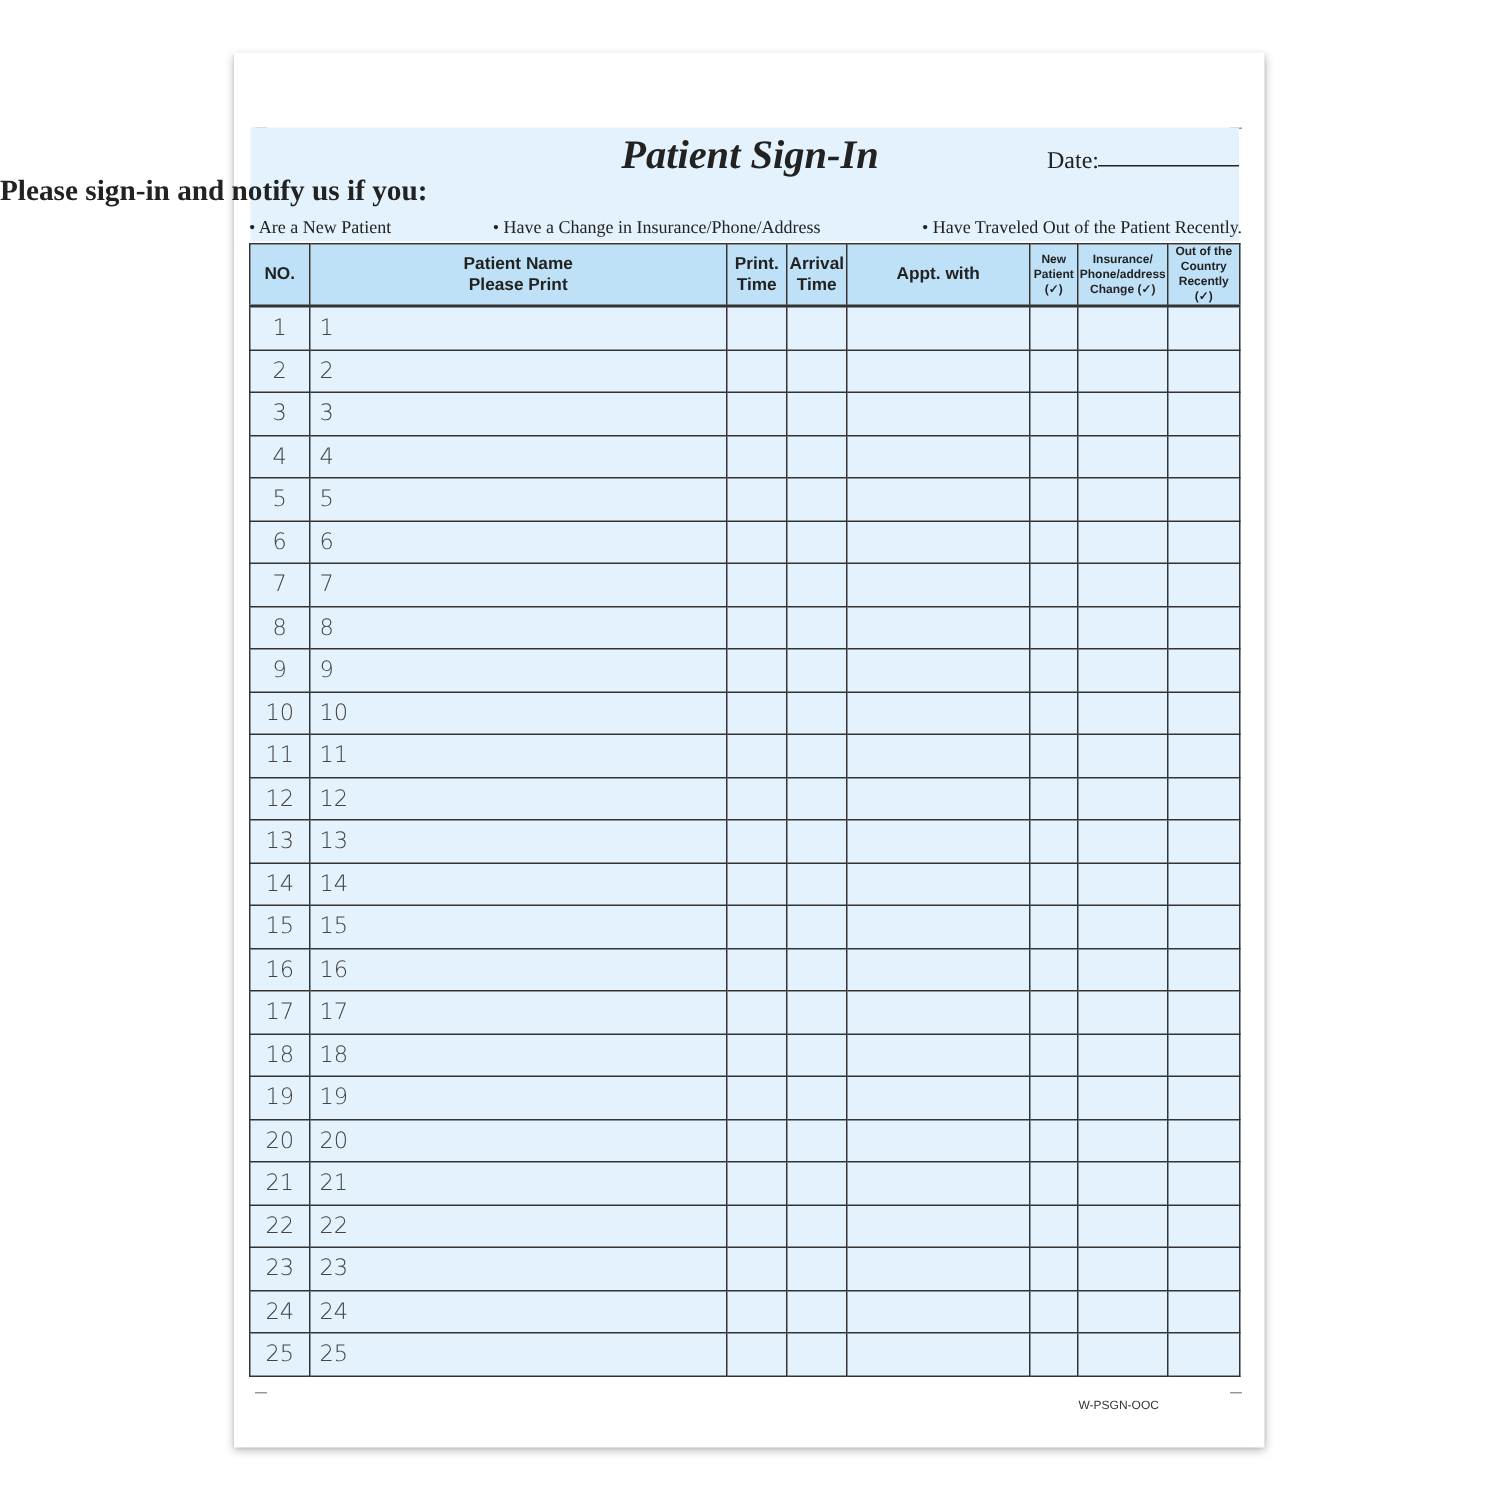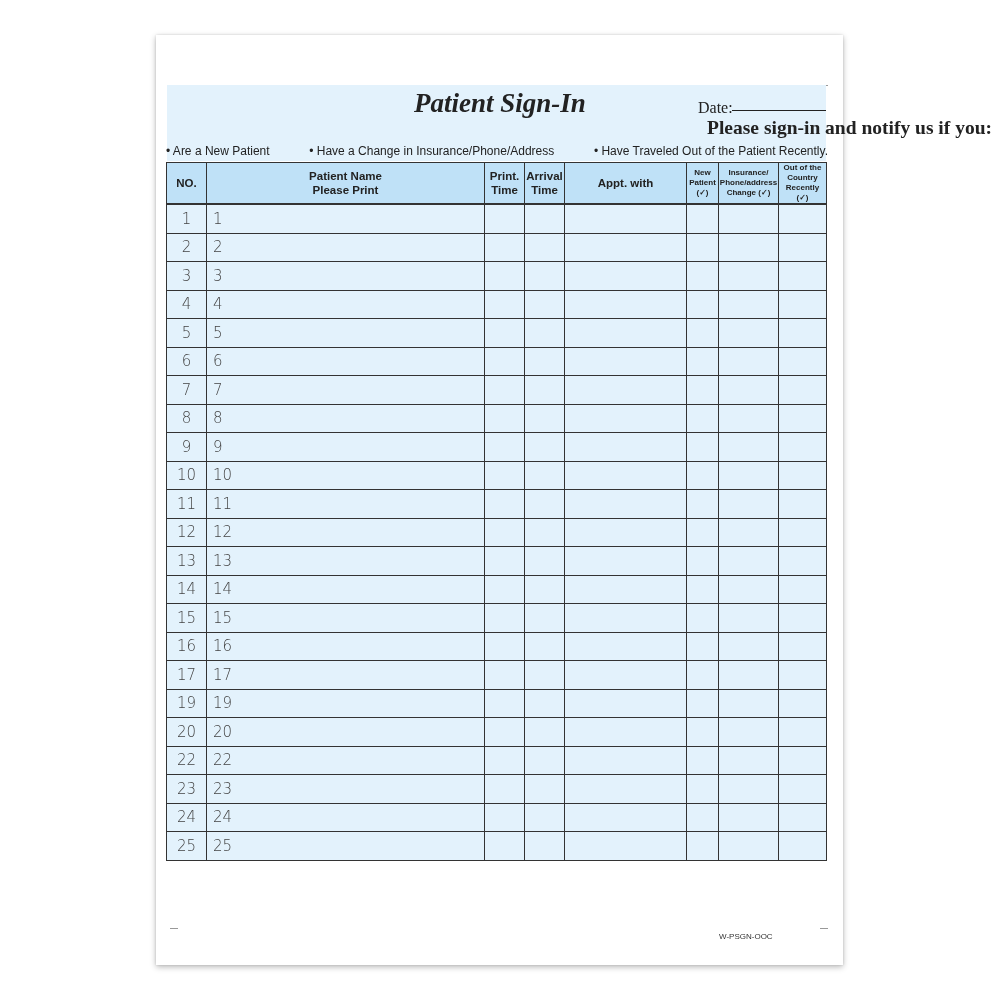--- a/index.html
+++ b/index.html
@@ -3,25 +3,25 @@
 <meta charset="utf-8">
 <style>
   html, body { margin:0; padding:0; }
   body { width:1000px; height:1000px; background:#ffffff; position:relative; overflow:hidden; font-family:"Liberation Sans", sans-serif; }
   .page { position:absolute; left:156px; top:35px; width:687px; height:930px; background:#ffffff;
           box-shadow: 0 2px 6px rgba(0,0,0,0.28), 0 0 2px rgba(0,0,0,0.12); }
   .crop { position:absolute; width:8px; height:1px; background:#999; }
   .header-band { position:absolute; left:167px; top:85px; width:659px; height:76px; background:#e3f2fc; }
   .title { position:absolute; left:0; width:1000px; top:88px; text-align:center; font-family:"Liberation Serif", serif;
            font-weight:bold; font-style:italic; font-size:27px; color:#222; }
-  .subtitle { position:absolute; left:0; width:992px; top:117px; text-align:right; font-family:"Liberation Serif", serif;
+  .subtitle { position:absolute; left:0; width:992px; top:117px; text-align:left; font-family:"Liberation Serif", serif;
               font-weight:bold; font-size:19.5px; color:#222; }
   .date { position:absolute; left:698px; top:99px; font-family:"Liberation Serif", serif; font-size:16px; color:#222; }
   .date-line { position:absolute; left:732px; top:110px; width:94px; height:1px; background:#222; }
-  .bullets { position:absolute; left:166px; top:144px; width:662px; font-family:Liberation Sans, sans-serif;
+  .bullets { position:absolute; left:166px; top:144px; width:662px; font-family:Liberation Serif, serif;
              font-size:12px; color:#222; display:flex; justify-content:space-between; white-space:nowrap; }
   table.sheet { position:absolute; left:166px; top:162px; border-collapse:collapse; table-layout:fixed; }
   table.sheet th, table.sheet td { border:1px solid #333; padding:0; }
   table.sheet thead th { background:#bfe1f7; color:#222; font-weight:bold; text-align:center; vertical-align:middle; height:39px; }
   table.sheet thead tr { border-bottom:2px solid #333; }
   table.sheet tbody td { background:#e3f2fc; height:27.5px; }
   .h-lg { font-size:11.5px; line-height:14px; }
   .h-sm { font-size:8px; line-height:10px; font-weight:normal; }
   .num { font-family:"DejaVu Sans", sans-serif; font-weight:200; font-size:15px; color:#444; }
   td.no { text-align:center; }
@@ -238,40 +238,60 @@
         <td class="no"><span class="num">17</span></td>
         <td class="name"><span class="num">17</span></td>
         <td></td>
         <td></td>
         <td></td>
         <td></td>
         <td></td>
         <td></td>
       </tr>
       <tr>
+        <td class="no"><span class="num">18</span></td>
+        <td class="name"><span class="num">18</span></td>
+        <td></td>
+        <td></td>
+        <td></td>
+        <td></td>
+        <td></td>
+        <td></td>
+      </tr>
+      <tr>
         <td class="no"><span class="num">19</span></td>
         <td class="name"><span class="num">19</span></td>
         <td></td>
         <td></td>
         <td></td>
         <td></td>
         <td></td>
         <td></td>
       </tr>
       <tr>
         <td class="no"><span class="num">20</span></td>
         <td class="name"><span class="num">20</span></td>
         <td></td>
         <td></td>
         <td></td>
         <td></td>
         <td></td>
         <td></td>
       </tr>
       <tr>
+        <td class="no"><span class="num">21</span></td>
+        <td class="name"><span class="num">21</span></td>
+        <td></td>
+        <td></td>
+        <td></td>
+        <td></td>
+        <td></td>
+        <td></td>
+      </tr>
+      <tr>
         <td class="no"><span class="num">22</span></td>
         <td class="name"><span class="num">22</span></td>
         <td></td>
         <td></td>
         <td></td>
         <td></td>
         <td></td>
         <td></td>
       </tr>
       <tr>

